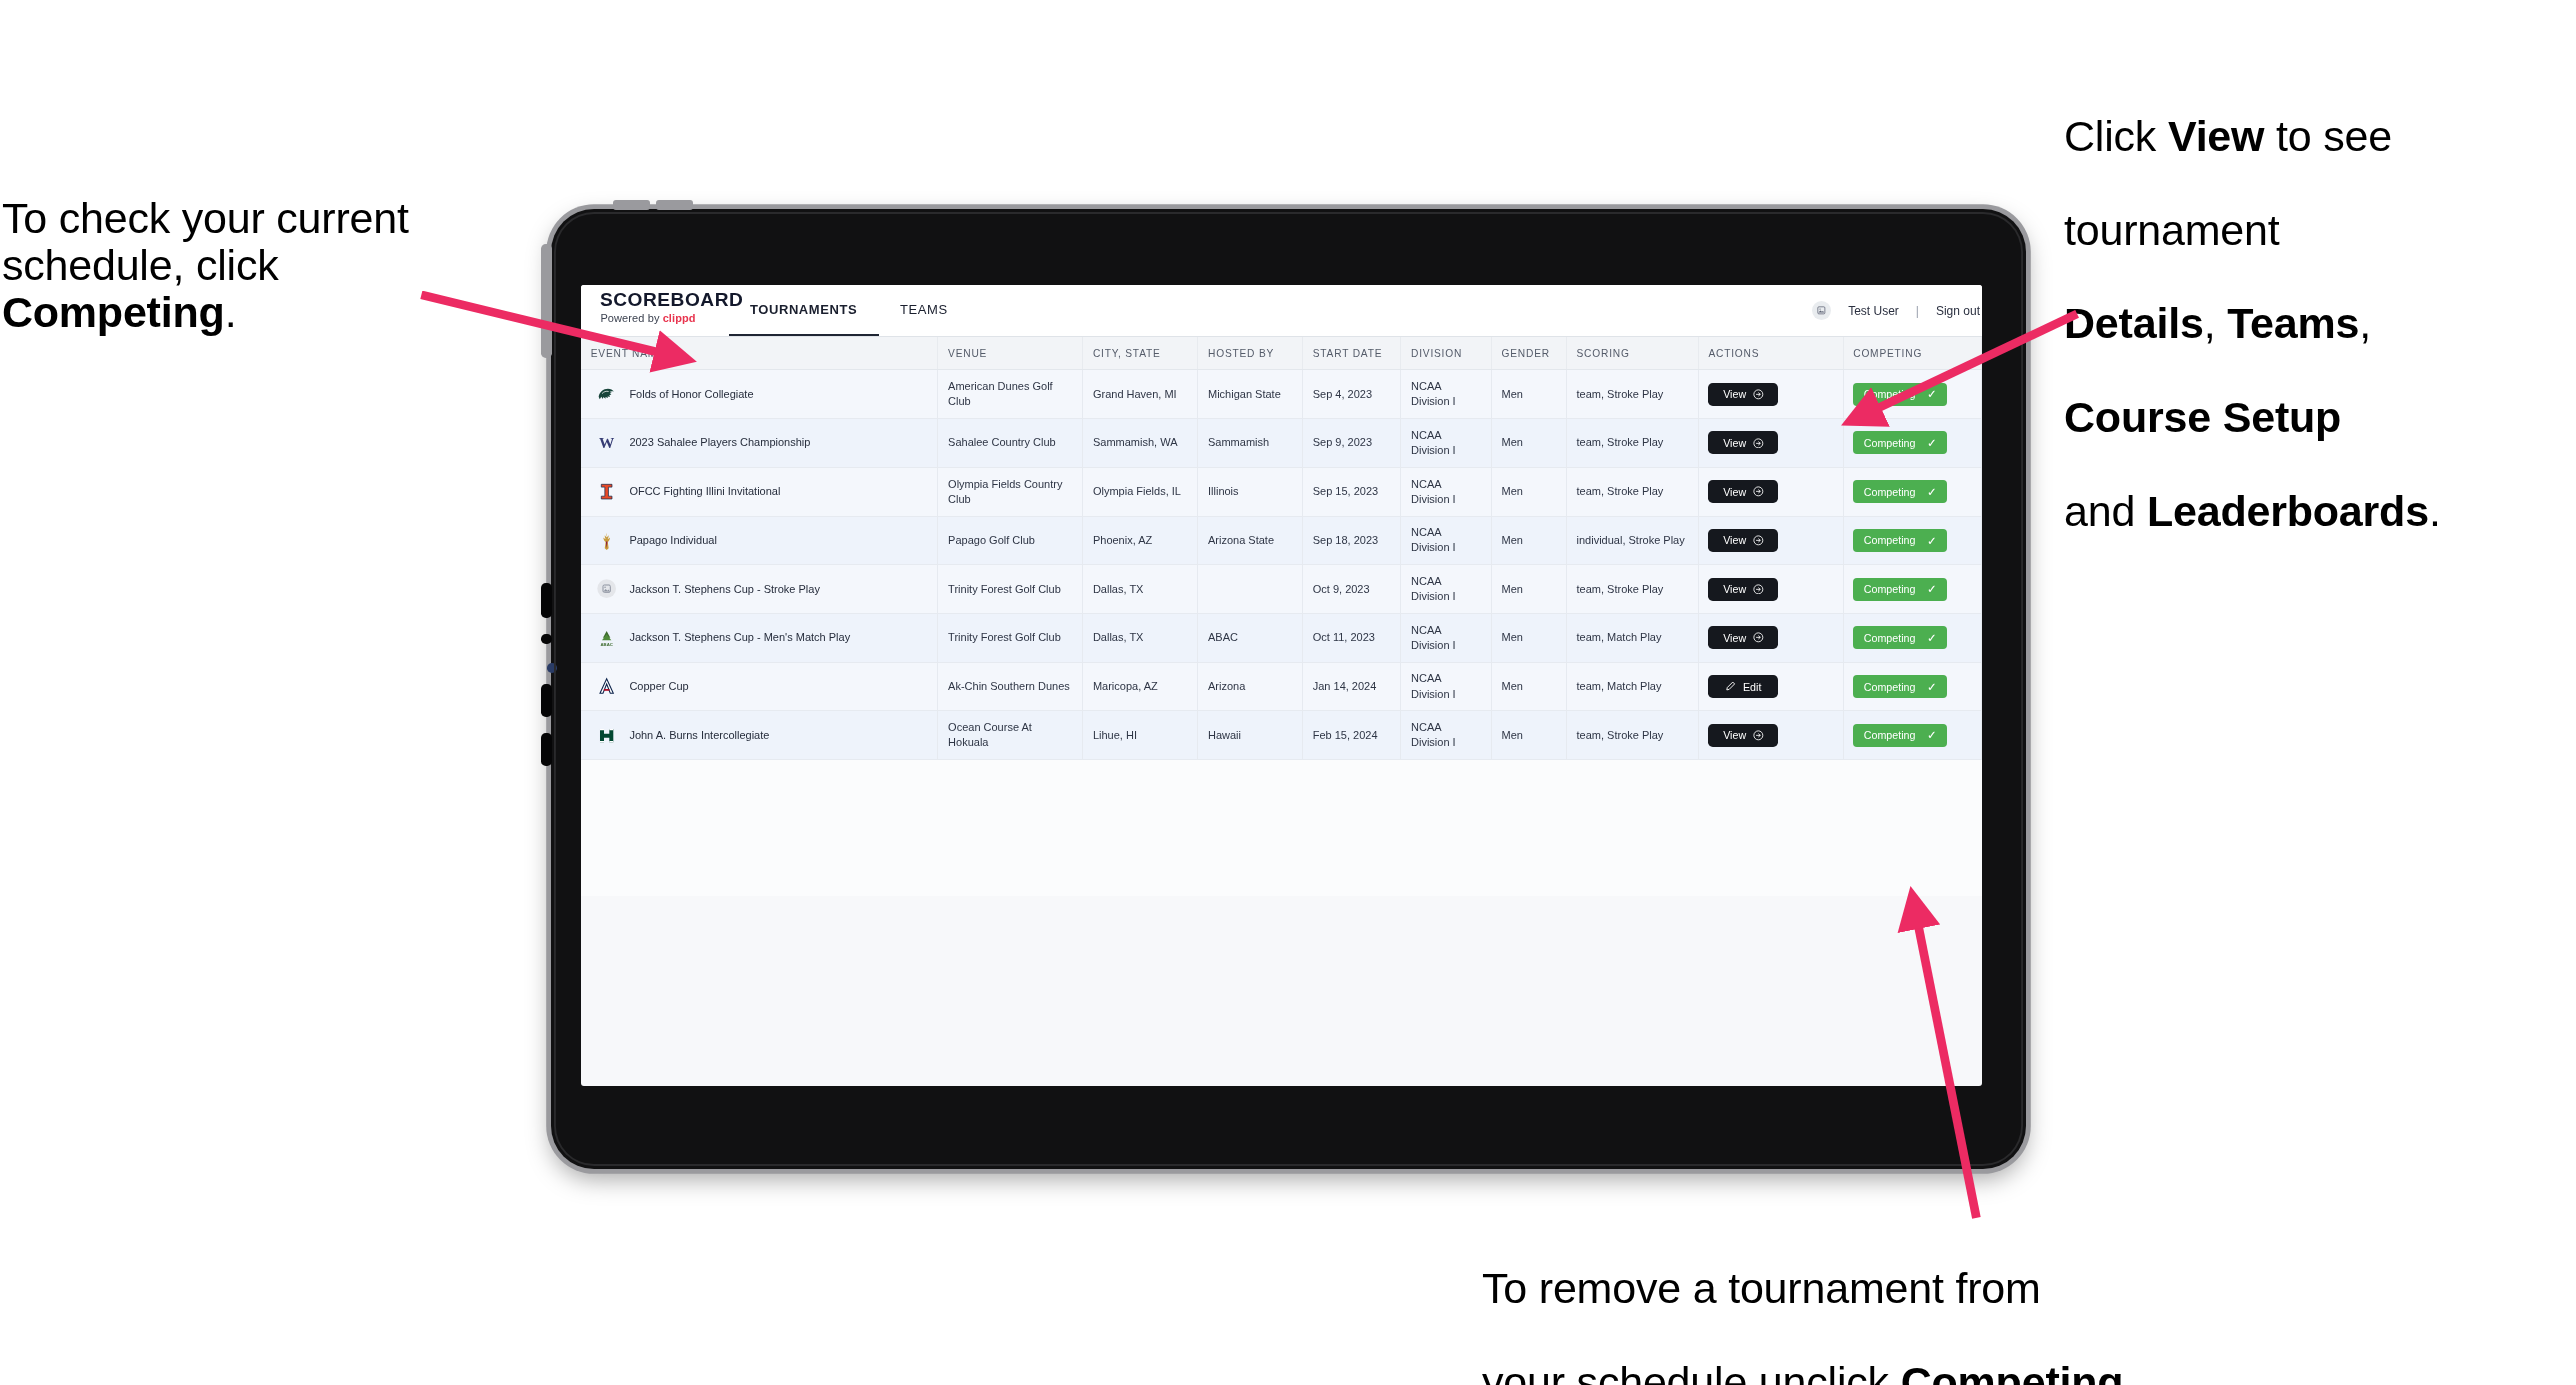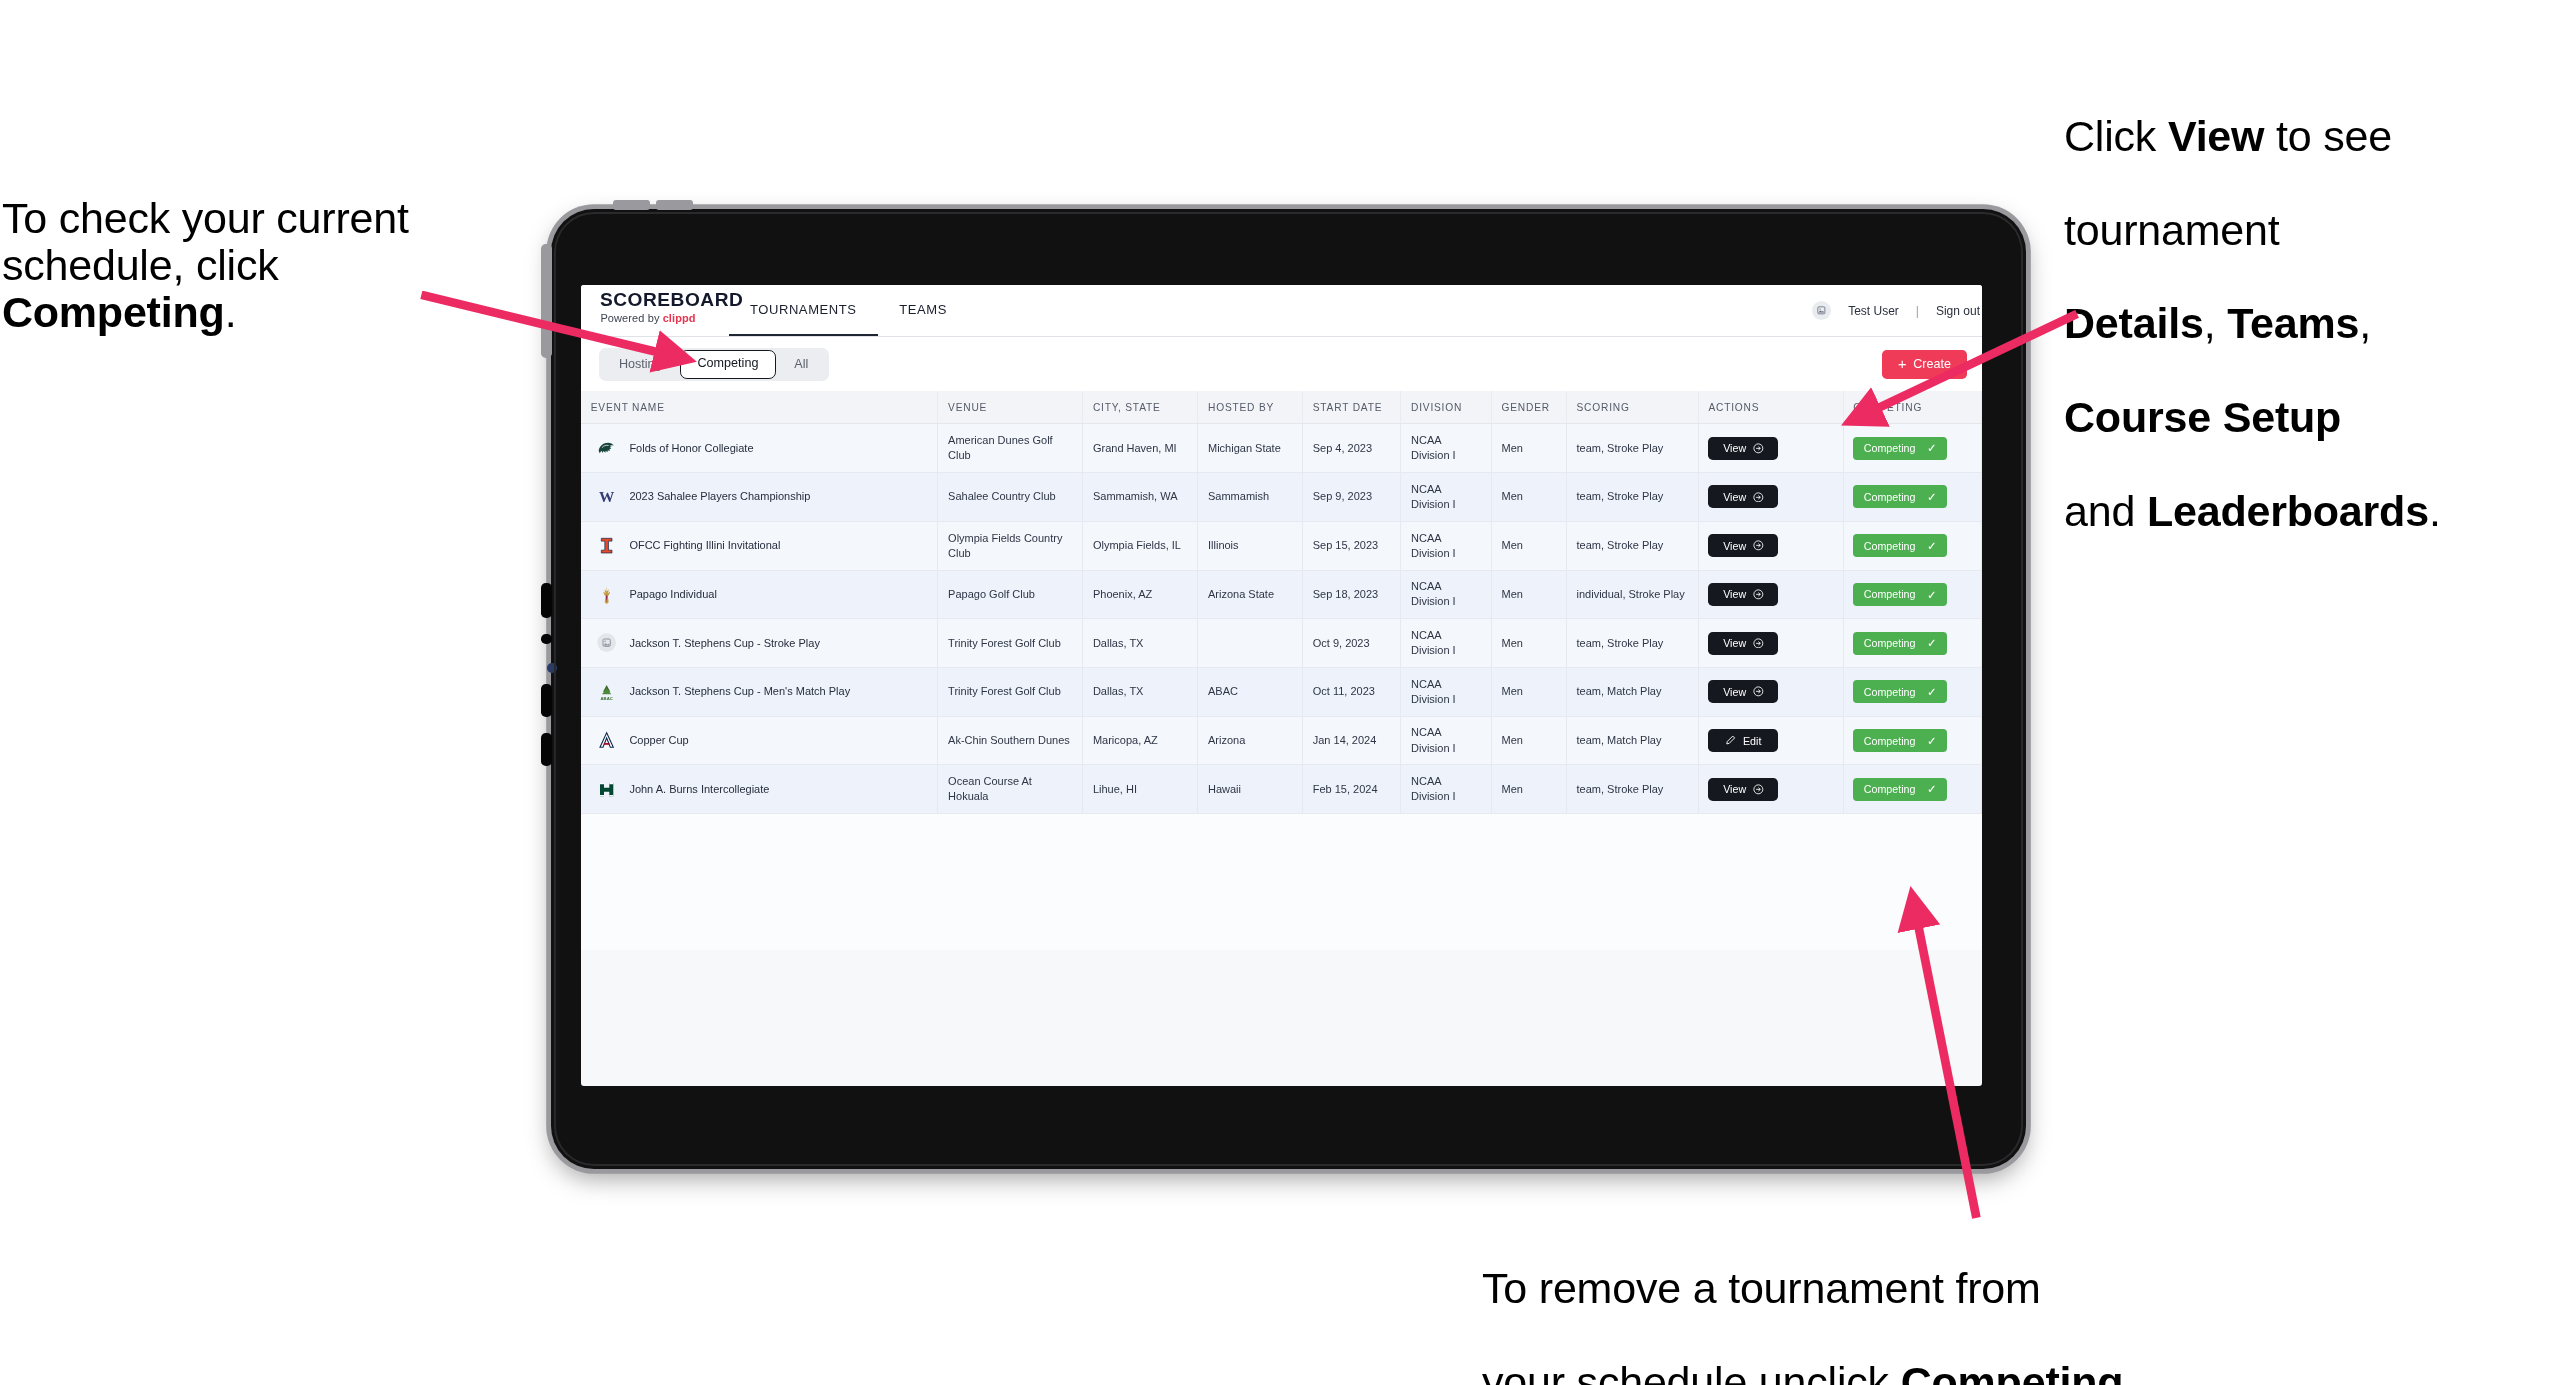--- a/index.html
+++ b/index.html
@@ -82,21 +82,21 @@
   .brand .sub { font-size:11px; color:#3c4250; margin-top:2.9px; letter-spacing:0.1px; }
   .brand .sub .clippd { color:#e8344e; font-weight:700; }
 
   .navtabs { display:flex; align-items:stretch; margin-left:11.6px; }
   .navtab {
     display:flex; align-items:center; padding:0 21.3px;
     font-size:13px; letter-spacing:0.6px; color:#1a1f2e;
     border-bottom:2.9px solid transparent; cursor:pointer;
     font-weight:400;
   }
-  .navtab.active { border-bottom-color:#1f2533; font-weight:400; }
+  .navtab.active { border-bottom-color:#1f2533; font-weight:700; }
 
   .header-right {
     margin-left:auto; display:flex; align-items:center; gap:17px; padding-right:2px;
     font-size:12px; color:#2b3040;
   }
   .avatar {
     width:19.4px; height:19.4px; border-radius:50%; background:#e9ecef;
     display:flex; align-items:center; justify-content:center;
     font-size:7.8px; color:#4d5465;
   }
@@ -235,31 +235,20 @@
                 <circle cx="5.6" cy="5.6" r="1.1" fill="#5b6173"></circle>
                 <path d="M2.5 12.2 L6.3 8.2 L9 10.8 L11 9 L13.5 12.2 Z" fill="#5b6173"></path>
               </svg>
           </div>
           <span class="hdr-link">Test User</span>
           <span class="hdr-sep">|</span>
           <span class="hdr-link">Sign out</span>
         </div>
       </div>
 
-      <div class="toolbar">
-        <div class="segmented">
-          <div class="seg">Hosting</div>
-          <div class="seg active">Competing</div>
-          <div class="seg">All</div>
-        </div>
-        <button class="create-btn">
-          <span class="plus">+</span>
-          <span>Create</span>
-        </button>
-      </div>
 
       <div class="table-wrap">
         <table class="tourneys">
           <colgroup>
             <col class="c-event">
               <col class="c-venue">
               <col class="c-city">
               <col class="c-host">
               <col class="c-date">
             <col class="c-div">

